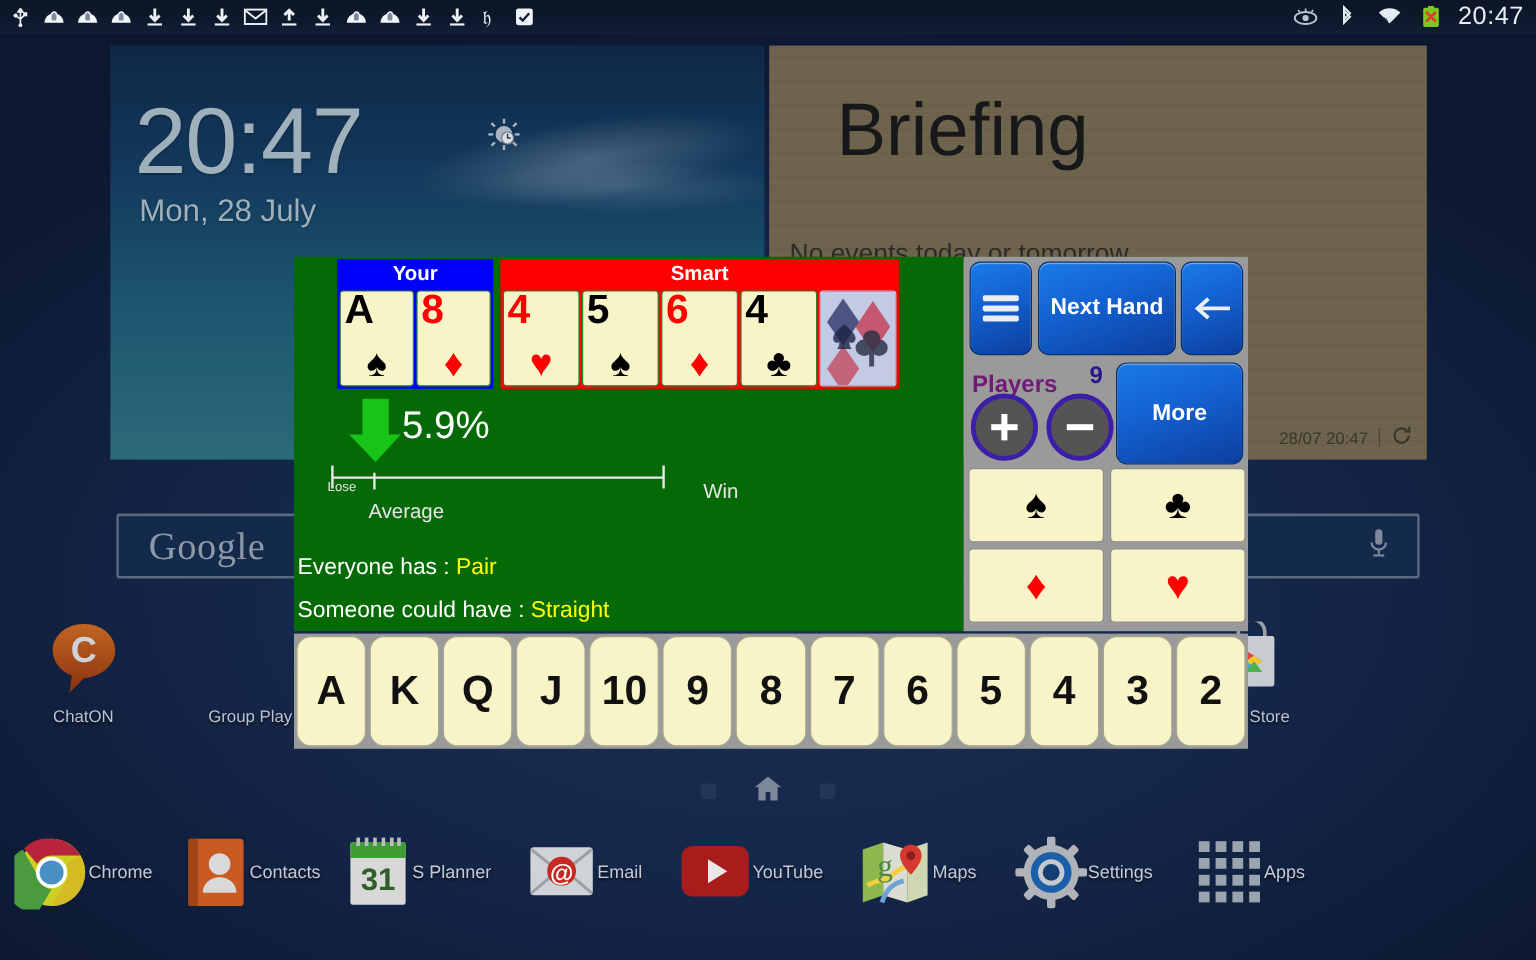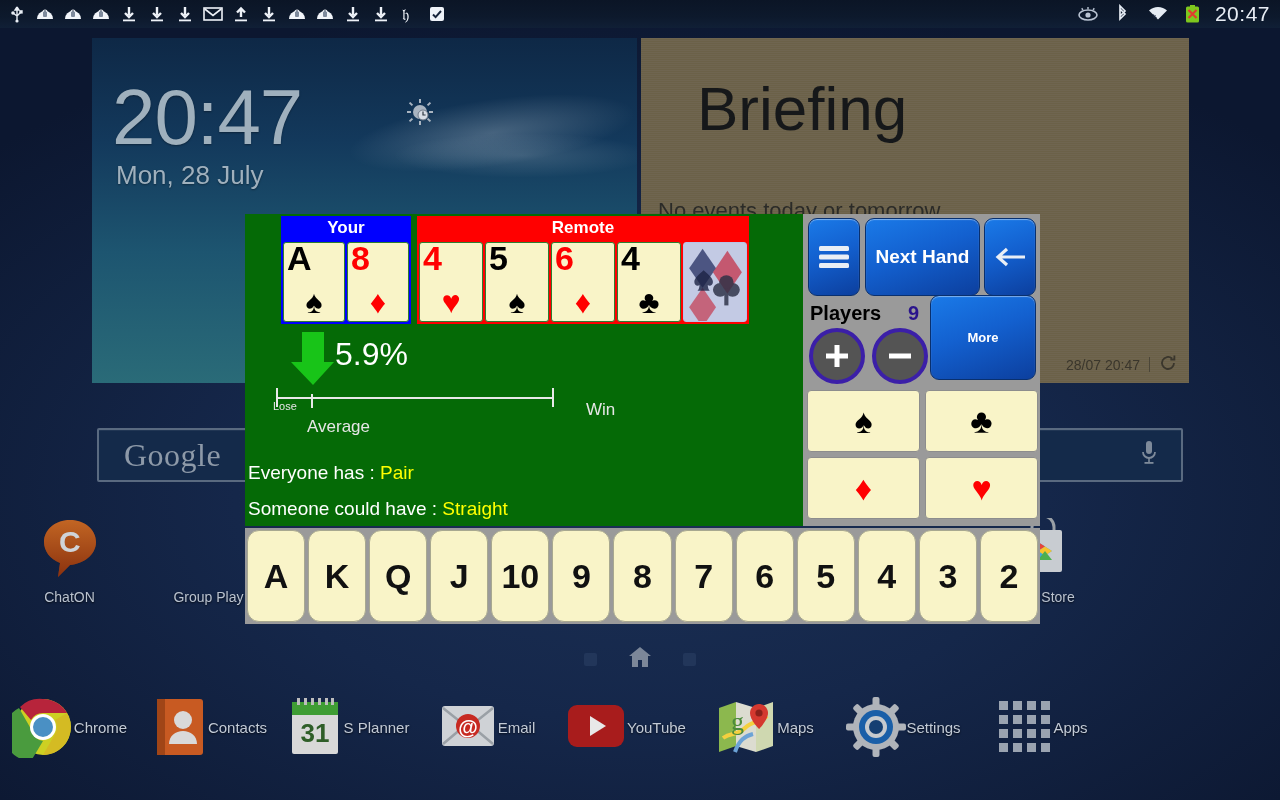--- a/index.html
+++ b/index.html
@@ -198,25 +198,25 @@
     background: linear-gradient(160deg,#1a7ae8 0%, #1360cf 45%, #0c3f9e 100%);
     border:1px solid #09306f;
     border-radius:9px;
     color:#ffffff; font-weight:bold;
     display:flex; align-items:center; justify-content:center;
     box-shadow: inset 0 1px 1px rgba(255,255,255,0.45);
   }
   #btn-menu { left:5px; top:4px; width:52px; height:78px; }
   #btn-next { left:62px; top:4px; width:115px; height:78px; font-size:19px;text-align:center; }
   #btn-back { left:181px; top:4px; width:52px; height:78px; }
-  #btn-more { left:127px; top:81px; width:106px; height:85px; font-size:13px; }
+  #btn-more { left:127px; top:88px; width:106px; height:85px; font-size:19px; }
 
   #players-label {
-    position:absolute; left:7px; top:88px;
-    font-size:20px; font-weight:bold; color:#000000;
+    position:absolute; left:7px; top:96px;
+    font-size:20px; font-weight:bold; color:#701a75;
   }
   #players-count {
     position:absolute; left:105px; top:88px;
     font-size:20px; font-weight:bold; color:#2a148c;
   }
   .circbtn {
     position:absolute; width:56px; height:56px; border-radius:50%;
     background:#545454; border:4px solid #3b1fa8;
     display:flex; align-items:center; justify-content:center;
     color:#ffffff;
@@ -633,21 +633,21 @@
       </span>
       <span class="lbl">Apps</span>
     </div>
   </div>
 
   <div id="poker-app">
 
     <div id="poker-green">
 
       <div class="hdr" id="hdr-your">Your</div>
-      <div class="hdr" id="hdr-table">Remote</div>
+      <div class="hdr" id="hdr-table">Smart</div>
 
       <div class="card-group" id="your-cards">
         <div class="pcard">
           <span class="rank black">A</span>
           <span class="suit black">♠</span>
         </div>
         <div class="pcard">
           <span class="rank red">8</span>
           <span class="suit red">♦</span>
         </div>

